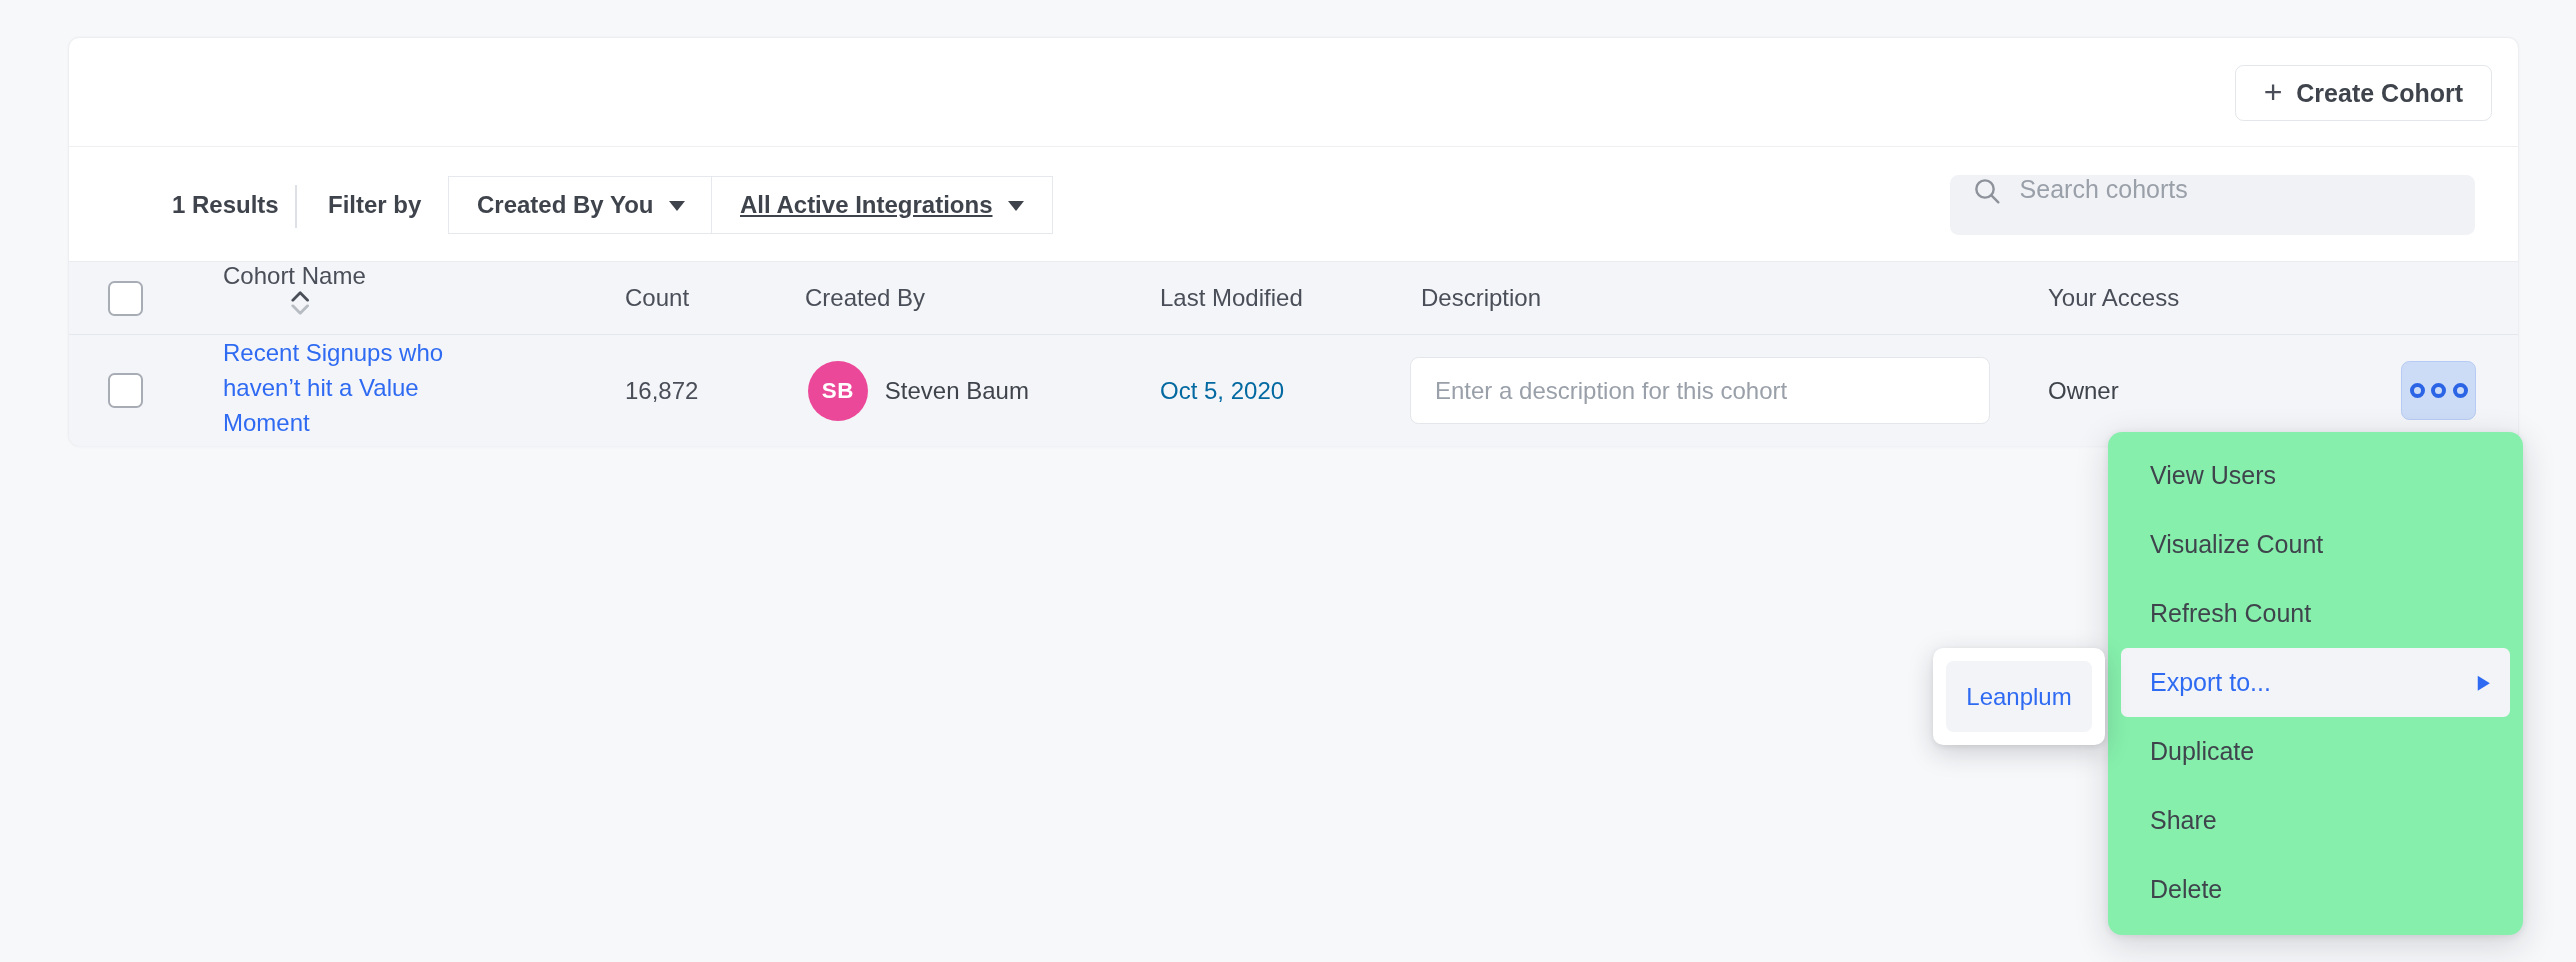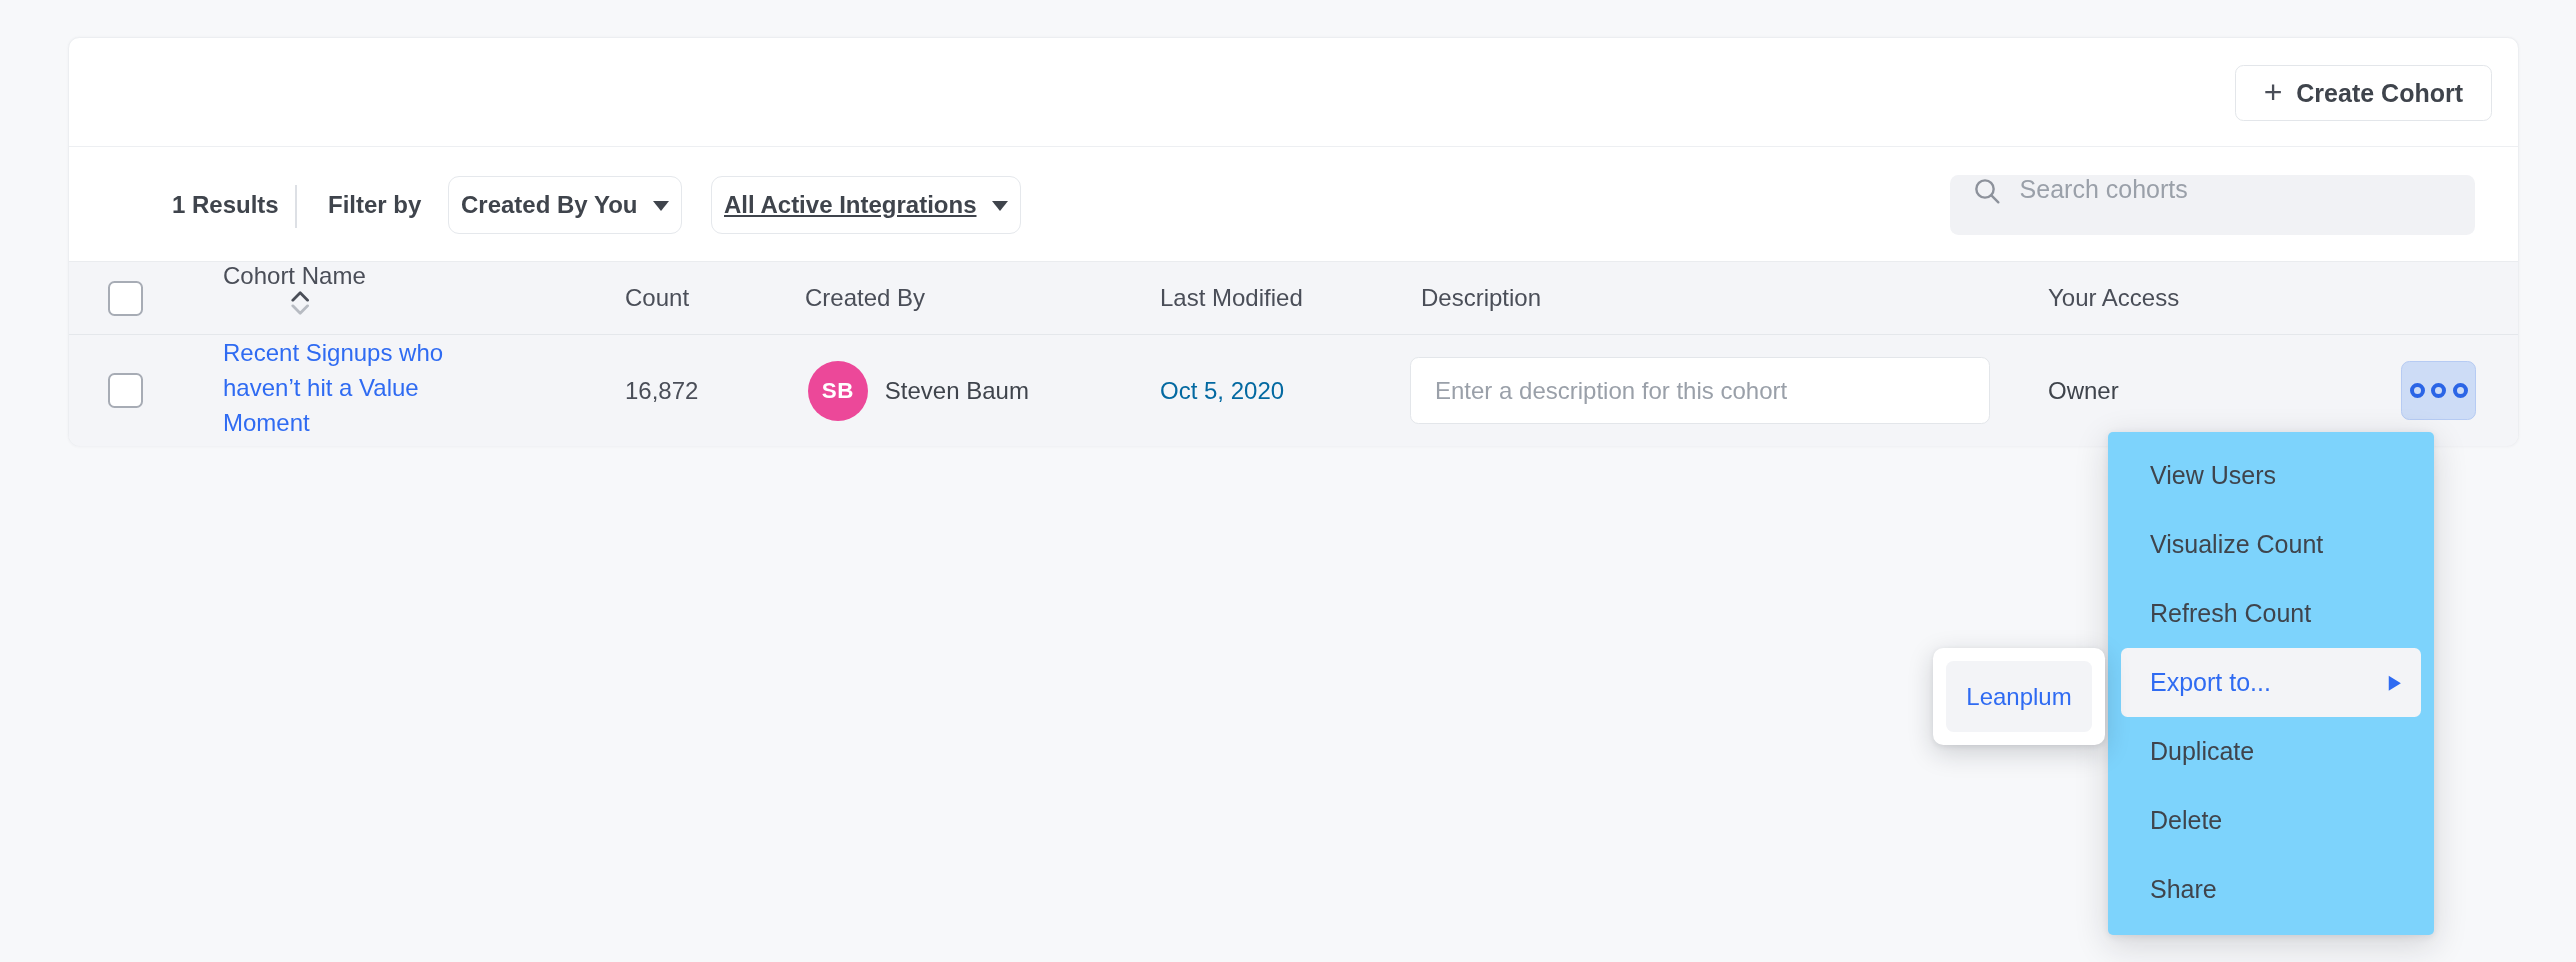--- a/index.html
+++ b/index.html
@@ -49,22 +49,22 @@
     position:absolute; left:103px; top:0; height:100%;
     display:flex; align-items:center; font-size:24px; font-weight:600; color:#3f444c;
   }
   .vdivider { position:absolute; left:226px; top:36px; width:1.9px; height:43px; background:#dde0e5; }
   .filter-by {
     position:absolute; left:259px; top:0; height:100%;
     display:flex; align-items:center; font-size:24px; font-weight:600; color:#3f444c;
   }
   .dropdown {
     position:absolute; top:27px; height:58px;
-    display:flex; align-items:center; gap:15px; padding:0 12px;
-    background:#fff; border:1.9px solid #e5e8ec; border-radius:11px;
+    display:flex; align-items:center; gap:15px; padding:0 28px;
+    background:#fff; border:1.9px solid #e5e8ec; border-radius:0;
     font-size:24px; font-weight:600; color:#3f444c; cursor:pointer;
   }
   .dd-createdby { left:379px; }
   .dd-integrations { left:642px;text-decoration:underline; }
   .caret {
     width:0; height:0; border-left:8.4px solid transparent; border-right:8.4px solid transparent;
     border-top:10.3px solid #3f444c; margin-top:2.8px;
   }
   .searchbox {
     position:absolute; left:1881px; top:26px; width:525px; height:60px;
@@ -124,22 +124,22 @@
   .access-val { font-size:24px; color:#3f444c; }
   .more-btn {
     position:absolute; left:2332px; top:26px; width:75px; height:59px;
     background:#cddcf6; border:1.9px solid #b6cbf3; border-radius:8.4px;
     display:flex; align-items:center; justify-content:center; gap:6.5px; cursor:pointer;
   }
   .dot { width:15px; height:15px; border:4.7px solid #2b65e6; border-radius:50%; background:transparent; }
 
   
   .menu {
-    position:absolute; left:2108px; top:432px; width:326px; height:503px;
-    background:#7dd3fc; border-radius:5px; z-index:20;
+    position:absolute; left:2108px; top:432px; width:415px; height:503px;
+    background:#86efac; border-radius:14px; z-index:20;
     box-shadow:0 9.3px 34px rgba(22,27,38,0.16), 0 1.9px 7.5px rgba(22,27,38,0.08);
     padding:9.3px 0; display:flex; flex-direction:column;
   }
   .menu-item {
     height:69px; margin:0 13px; padding:0 17px 0 29px; border-radius:6.5px;
     display:flex; align-items:center; justify-content:space-between;
     font-size:25px; color:#3f444c; cursor:pointer;
   }
   .menu-item.active { background:#f3f4f7; color:#2f6bf2; }
 
@@ -267,24 +267,24 @@
     <div class="menu-item active">
       <span>Export to...</span>
       <svg width="18.7" height="22.4" viewBox="0 0 20 24">
         <polygon points="4,4 4,20 17,12" fill="#2f6bf2"></polygon>
       </svg>
     </div>
     <div class="menu-item">
       <span>Duplicate</span>
     </div>
     <div class="menu-item">
+      <span>Share</span>
+    </div>
+    <div class="menu-item">
       <span>Delete</span>
-    </div>
-    <div class="menu-item">
-      <span>Share</span>
     </div>
   </div>
 
   <div class="submenu">
     <div class="submenu-item">Leanplum</div>
   </div>
 
 </div>
 
 

